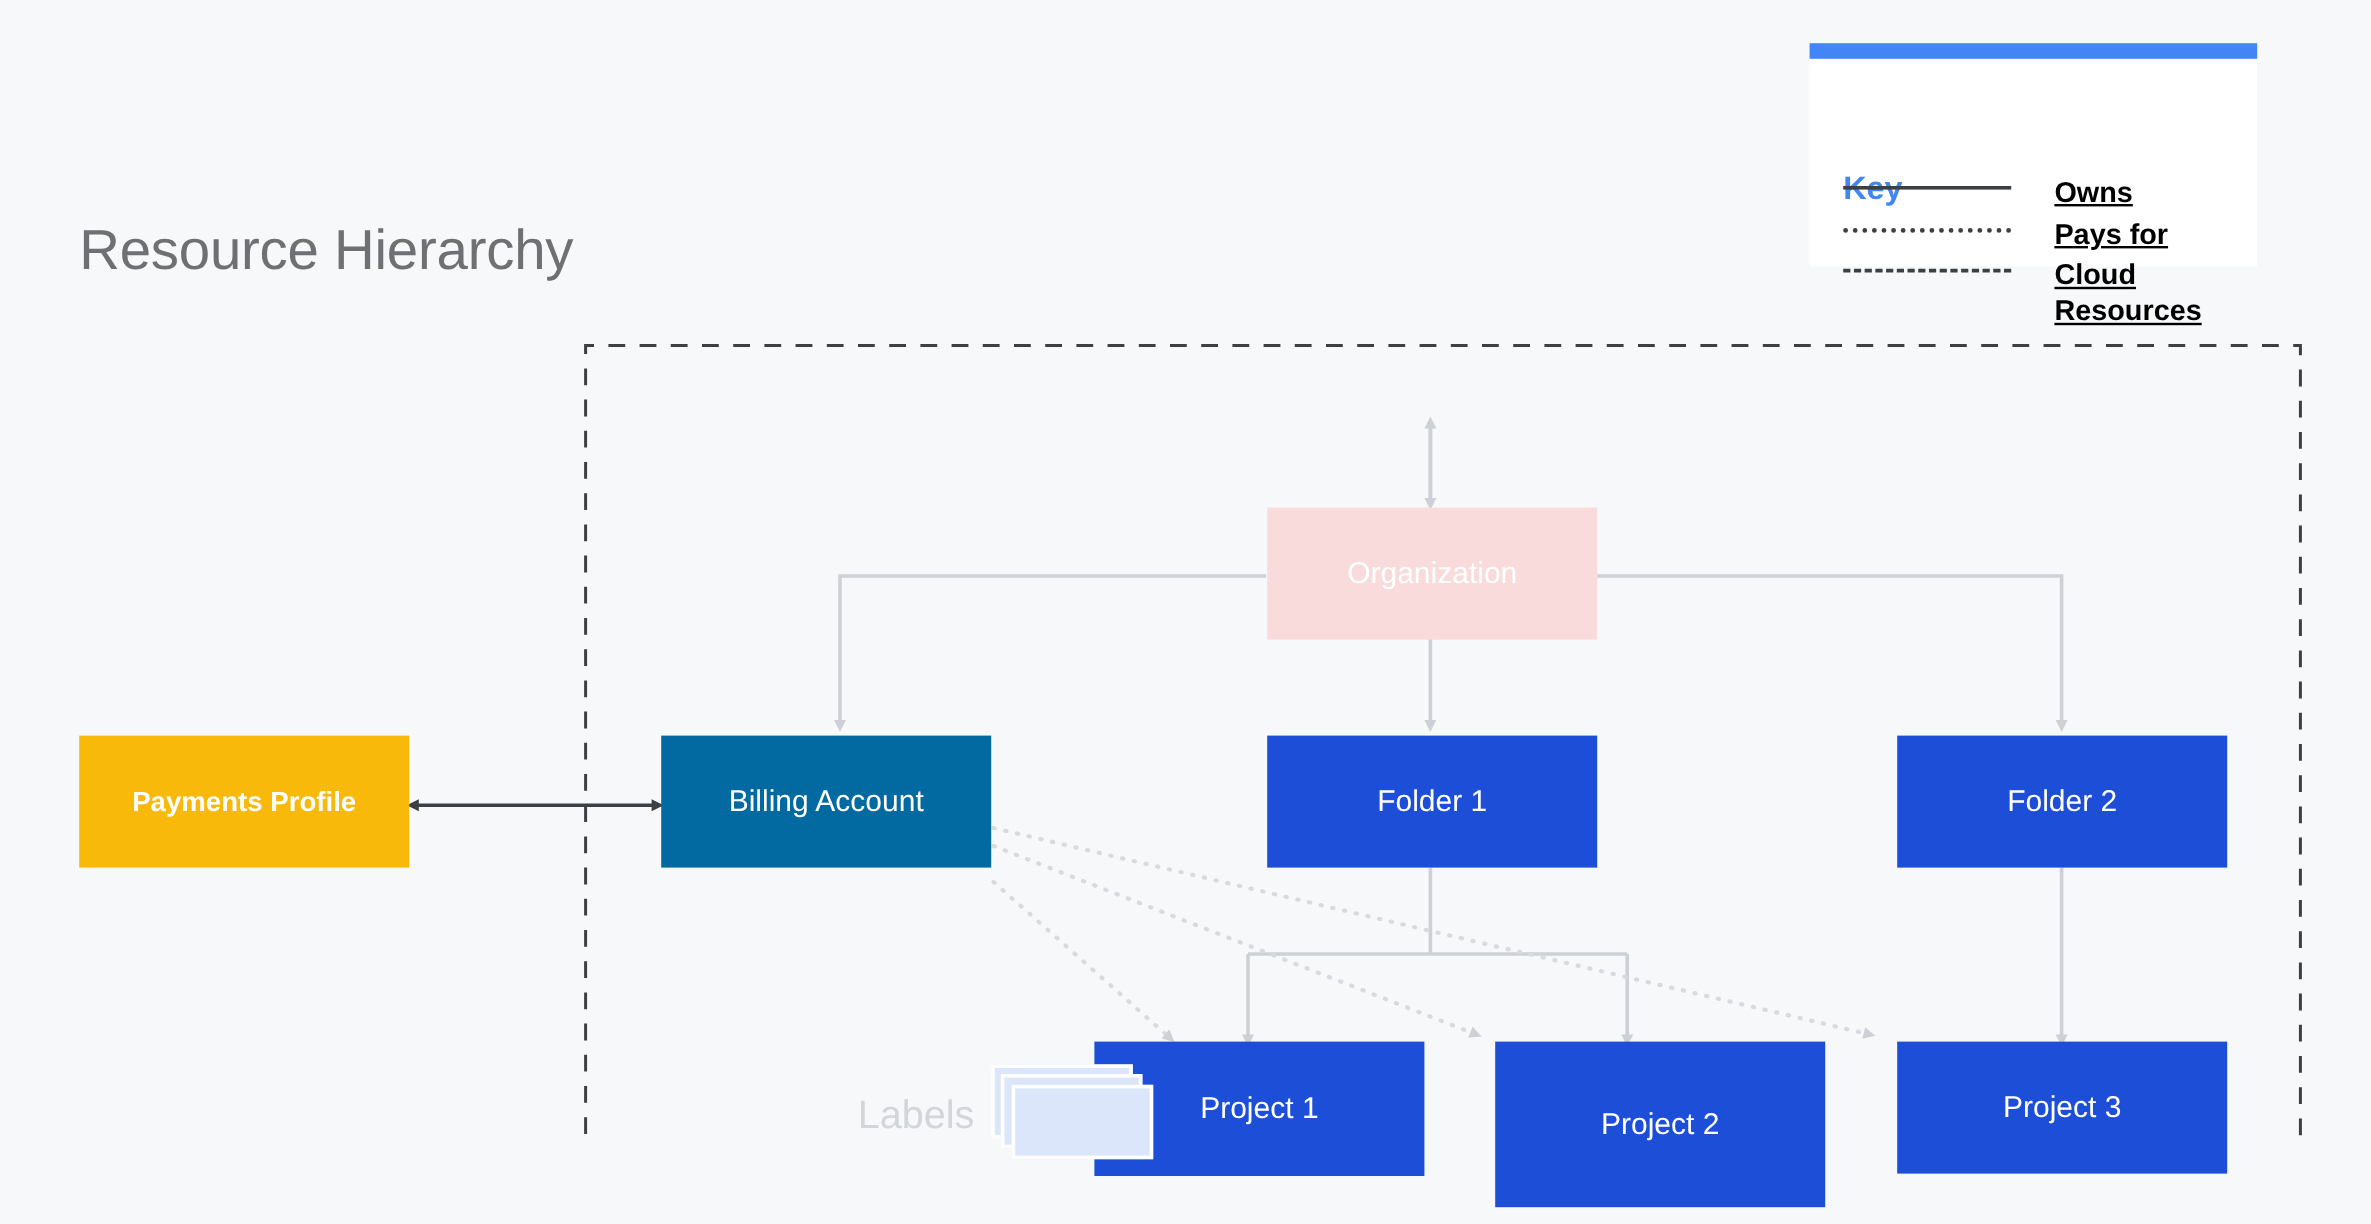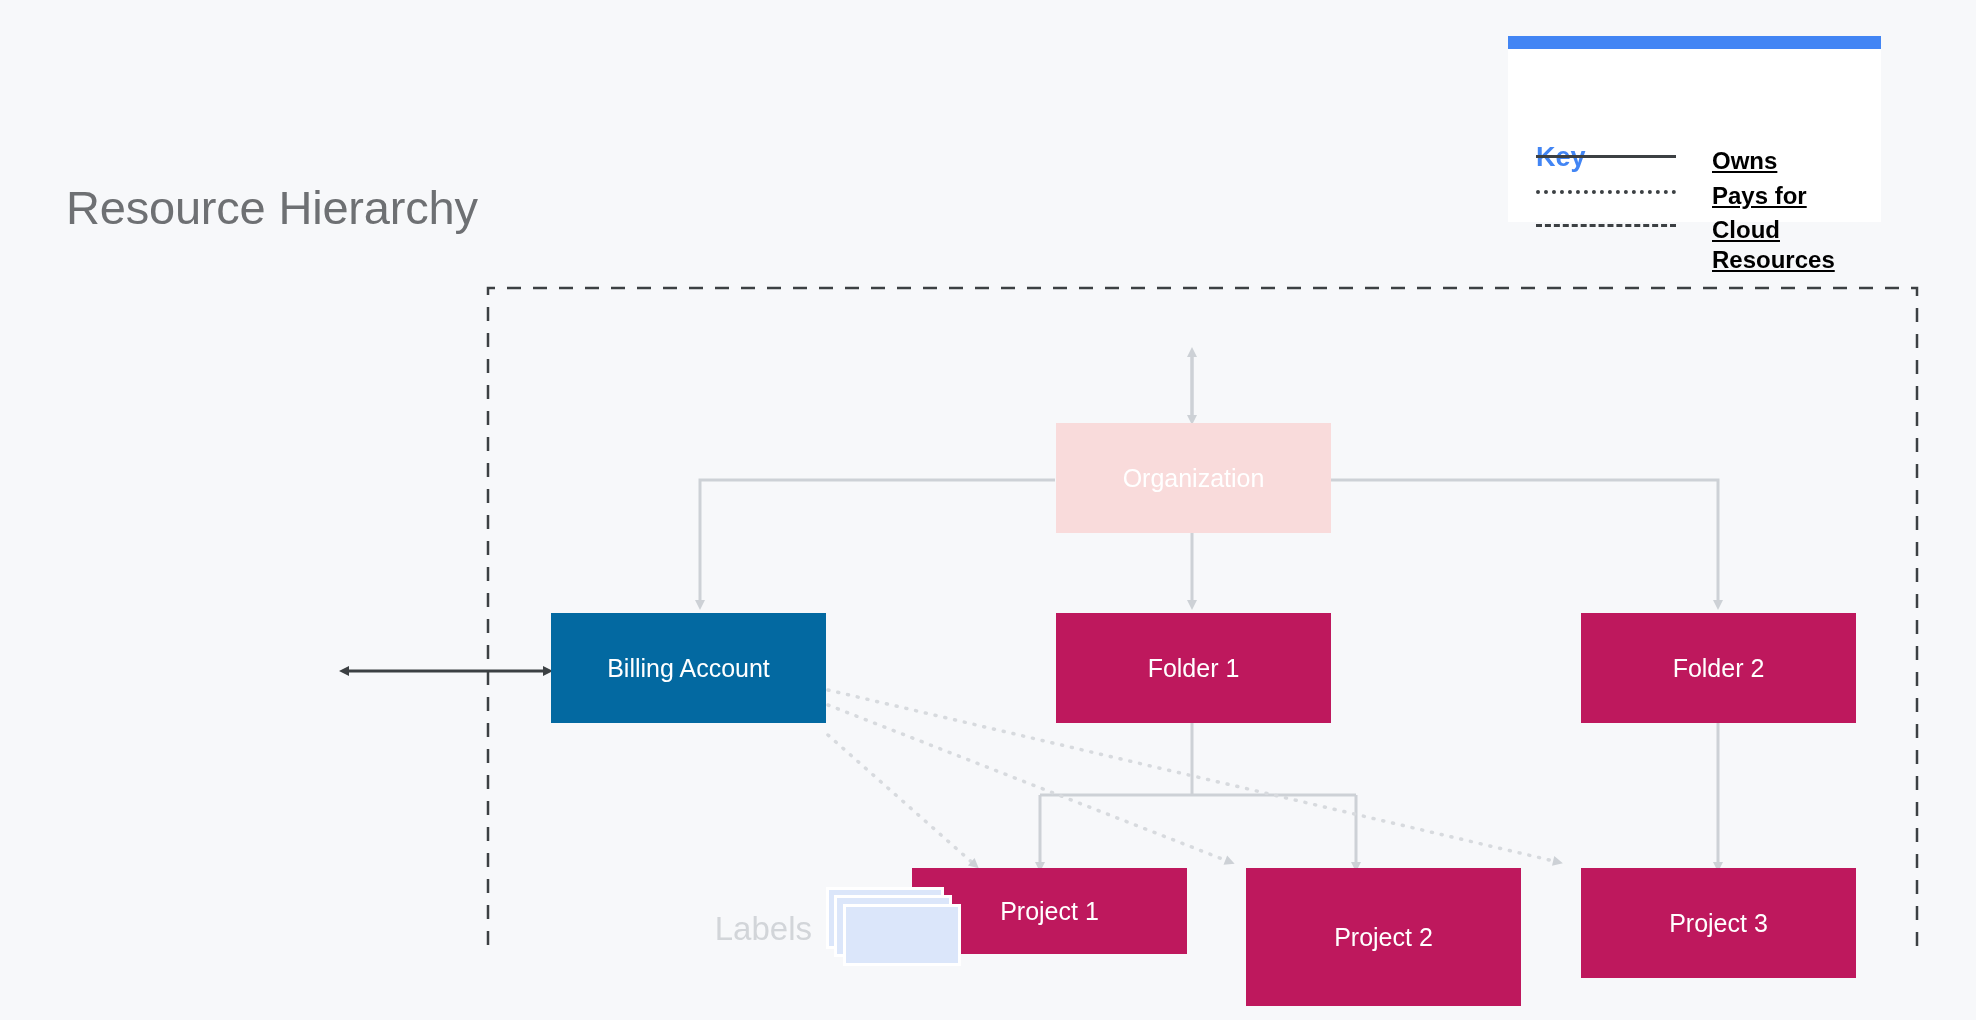--- a/index.html
+++ b/index.html
@@ -41,21 +41,21 @@
     display: flex;
     align-items: center;
     justify-content: center;
     font-size: 25px;
     color: #FFFFFF;
     text-align: center;
     line-height: 1.15;
     box-sizing: border-box;
   }
   .node.pink   { background: #F9DBDB; }
-  .node.blue   { background: #be185d; }
+  .node.blue   { background: #1d4ed8; }
   .node.green  { background: #0369a1; }
   .node.amber  { background: #F9B90B; font-weight: bold; font-size: 23px; }
 
   
   #labels-stack {
     position: absolute;
     left: 826px;
     top: 887px;
     width: 135px;
     height: 78px;
@@ -219,30 +219,33 @@
 
 
   <div class="node pink" style="left:1056px; top:423px; width:275px; height:110px;">
     <span>Organization</span>
   </div>
 
   <div class="node green" style="left:551px; top:613px; width:275px; height:110px;">
     <span>Billing Account</span>
   </div>
 
+  <div class="node amber" style="left:66px; top:613px; width:275px; height:110px;">
+    <span>Payments Profile</span>
+  </div>
 
   <div class="node blue" style="left:1056px; top:613px; width:275px; height:110px;">
     <span>Folder 1</span>
   </div>
 
   <div class="node blue" style="left:1581px; top:613px; width:275px; height:110px;">
     <span>Folder 2</span>
   </div>
 
-  <div class="node blue" style="left:912px; top:868px; width:275px; height:86px;">
+  <div class="node blue" style="left:912px; top:868px; width:275px; height:112px;">
     <span>Project 1</span>
   </div>
 
   <div class="node blue" style="left:1246px; top:868px; width:275px; height:138px;">
     <span>Project 2</span>
   </div>
 
   <div class="node blue" style="left:1581px; top:868px; width:275px; height:110px;">
     <span>Project 3</span>
   </div>

